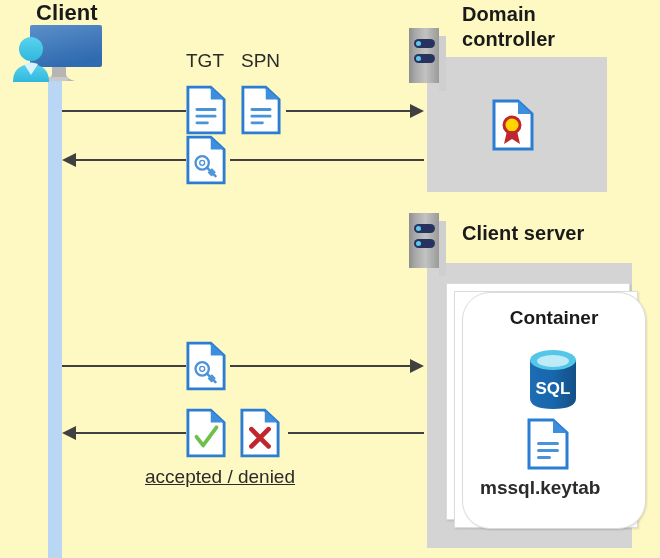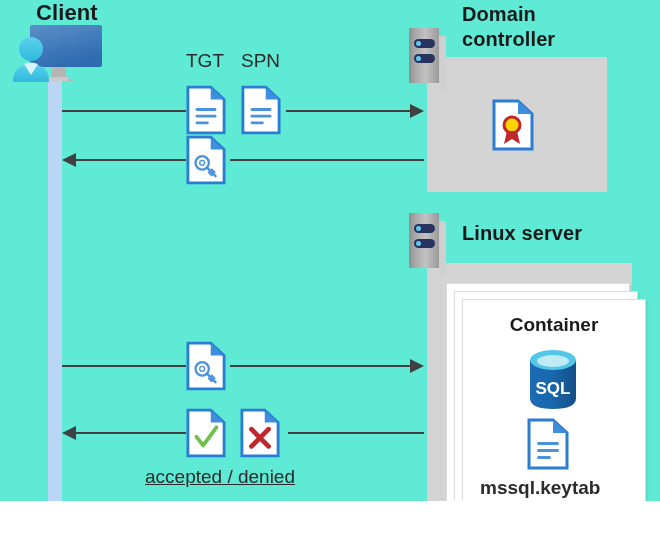--- a/index.html
+++ b/index.html
@@ -6,22 +6,22 @@
     margin: 0;
     padding: 0;
     background: #ffffff;
   }
   body {
     font-family: "Liberation Sans", sans-serif;
   }
   #stage {
     position: relative;
     width: 660px;
-    height: 501px;
-    background: #5eead4;
+    height: 558px;
+    background: #fef9c3;
     overflow: hidden;
   }
   .abs { position: absolute; }
 
   
   .lifeline {
     left: 48px;
     top: 78px;
     width: 14px;
     height: 480px;
@@ -92,21 +92,21 @@
   .rack-linux  { left: 409px; top: 213px; }
 
   
   .card {
     background: #ffffff;
     border: 1px solid #dcdcdc;
     box-shadow: 1px 1px 2px rgba(0,0,0,0.12);
   }
   .card-b { left: 446px; top: 283px; width: 182px; height: 235px; }
   .card-m { left: 454px; top: 291px; width: 182px; height: 235px; }
-  .card-f { left: 462px; top: 299px; width: 182px; height: 235px; }
+  .card-f { left: 462px; top: 292px; width: 182px; height: 235px; border-radius: 28px; }
 
   
   .small-label {
     font-size: 19px;
     color: #2b2b2b;
   }
   .lbl-tgt { left: 186px; top: 50px; text-align: center; }
   .lbl-spn { left: 241px; top: 50px; }
   .lbl-acc {
     left: 145px; top: 466px;
@@ -180,21 +180,21 @@
     </svg>
   </div>
 
   <div class="abs gray-panel panel-linux"></div>
 
   <div class="abs rack rack-linux">
     <span class="rack-led" style="top:11px;"></span>
     <span class="rack-led" style="top:26px;"></span>
   </div>
 
-  <div class="abs hdr hdr-linux">Linux server</div>
+  <div class="abs hdr hdr-linux">Client server</div>
 
   <div class="abs card card-b"></div>
   <div class="abs card card-m"></div>
   <div class="abs card card-f">
     <div style="position:absolute; left:0; top:14px;" class="hdr-container">Container</div>
   </div>
 
   <div class="abs" style="left:524px; top:348px;">
     <svg width="58" height="62" viewBox="0 0 58 62">
       <defs>

